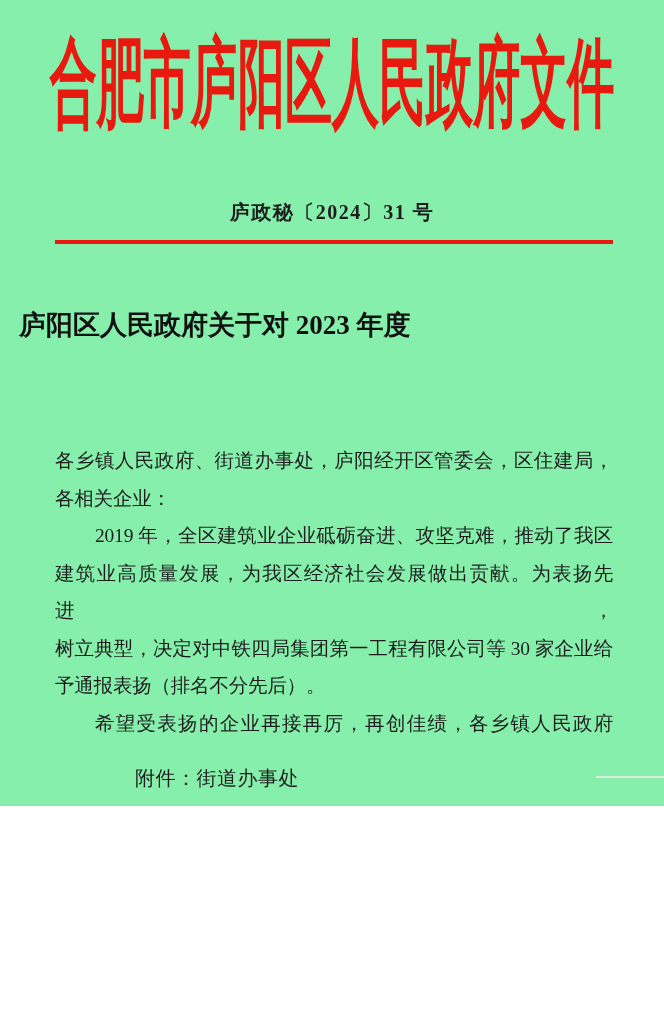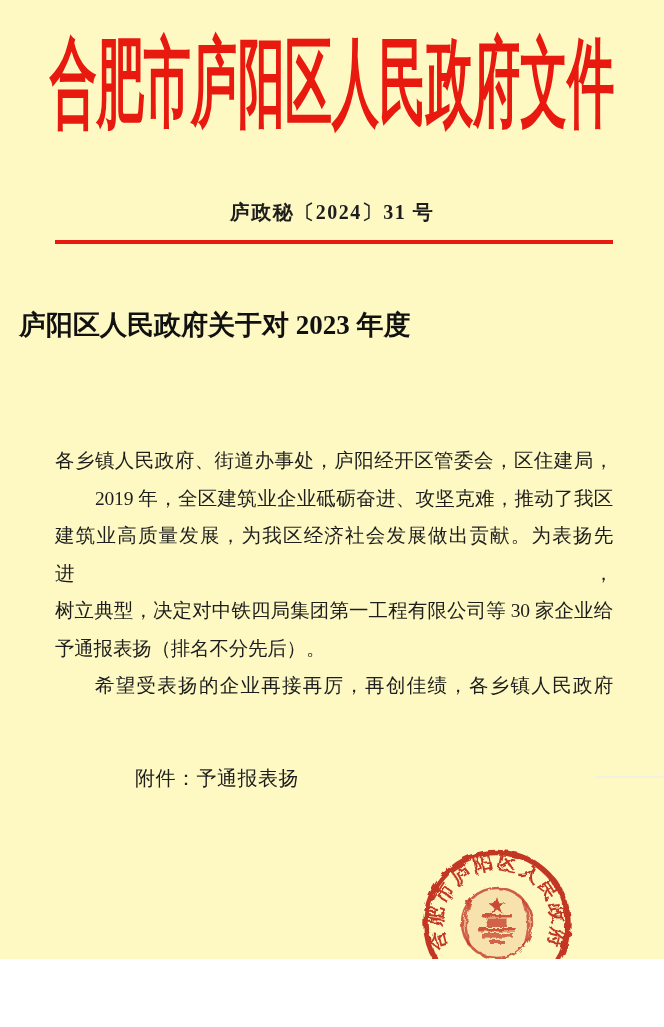--- a/index.html
+++ b/index.html
@@ -4,22 +4,22 @@
 <style>
   :root{
     --header_red:#e8190e;
     --seal_red:#c0281e;
     --text_black:#1d1d1d;
   }
   *{margin:0;padding:0;box-sizing:border-box;}
   html,body{background:#ffffff;}
   .page{
     position:relative;
-    width:664px;height:959px;
-    background:#fef9c3;
+    width:664px;height:806px;
+    background:#86efac;
     overflow:hidden;
     font-family:"Liberation Serif","DejaVu Serif",serif;
     color:var(--text_black);
   }
   
   .header{
     position:absolute;top:26px;left:0;width:664px;height:116px;
     display:flex;justify-content:center;align-items:center;
   }
   .header-inner{
@@ -98,28 +98,29 @@
   <div class="doc-number">庐政秘〔2024〕31 号</div>
 
   <div class="red-line"></div>
 
   <div class="doc-title">
     <div>庐阳区人民政府关于对 2023 年度</div>
   </div>
 
   <div class="body-text">
     <div class="bline fill">各乡镇人民政府、街道办事处，庐阳经开区管委会，区住建局，</div>
+    <div class="bline">各相关企业：</div>
     <div class="bline fill ind">2019 年，全区建筑业企业砥砺奋进、攻坚克难，推动了我区</div>
     <div class="bline fill">建筑业高质量发展，为我区经济社会发展做出贡献。为表扬先进，</div>
     <div class="bline fill">树立典型，决定对中铁四局集团第一工程有限公司等 30 家企业给</div>
     <div class="bline">予通报表扬（排名不分先后）。</div>
     <div class="bline fill ind">希望受表扬的企业再接再厉，再创佳绩，各乡镇人民政府</div>
   </div>
 
-  <div class="attachment">附件：予通报表扬</div>
+  <div class="attachment">附件：街道办事处</div>
 
   <div class="date">2024 年 6 月 6 日</div>
 
   <svg class="seal" viewBox="0 0 154 154" xmlns="http://www.w3.org/2000/svg" aria-hidden="true">
     <defs>
       <filter id="roughen" x="-15%" y="-15%" width="130%" height="130%">
         <feTurbulence type="fractalNoise" baseFrequency="0.14" numOctaves="2" seed="7" result="noise"></feTurbulence>
         <feDisplacementMap in="SourceGraphic" in2="noise" scale="5"></feDisplacementMap>
       </filter>
       <path id="sealArc" d="M 29.4 104.5 A 55 55 0 1 1 124.6 104.5" fill="none"></path>

